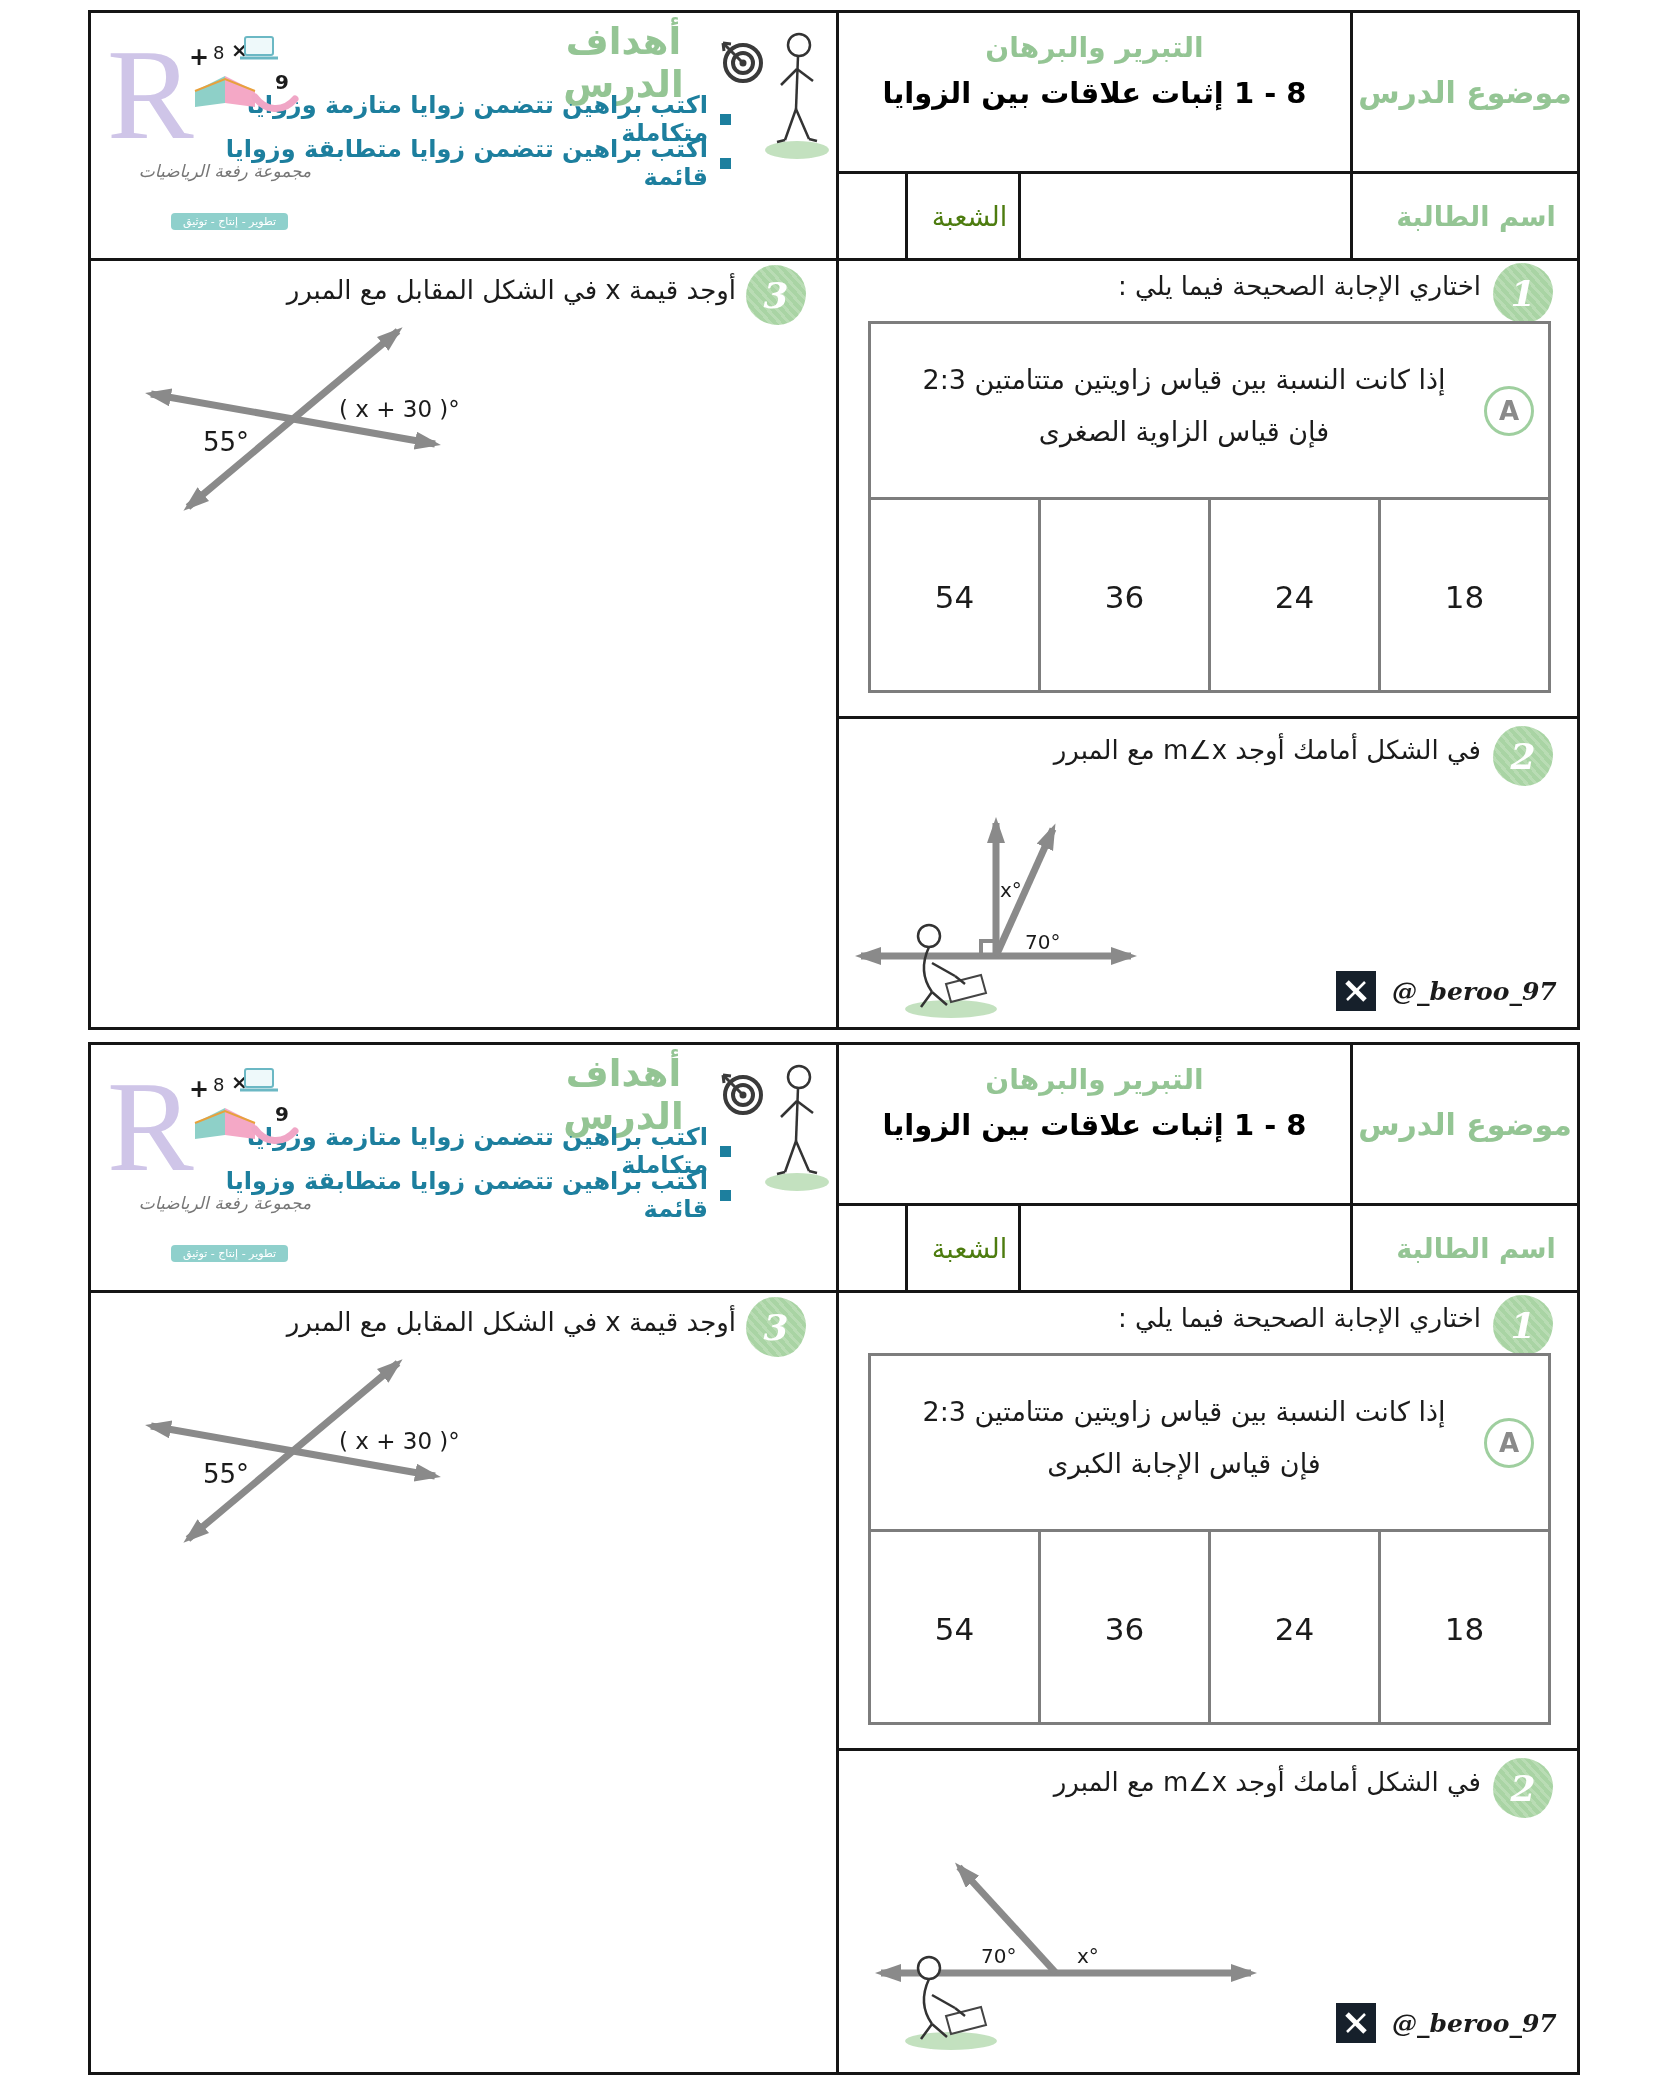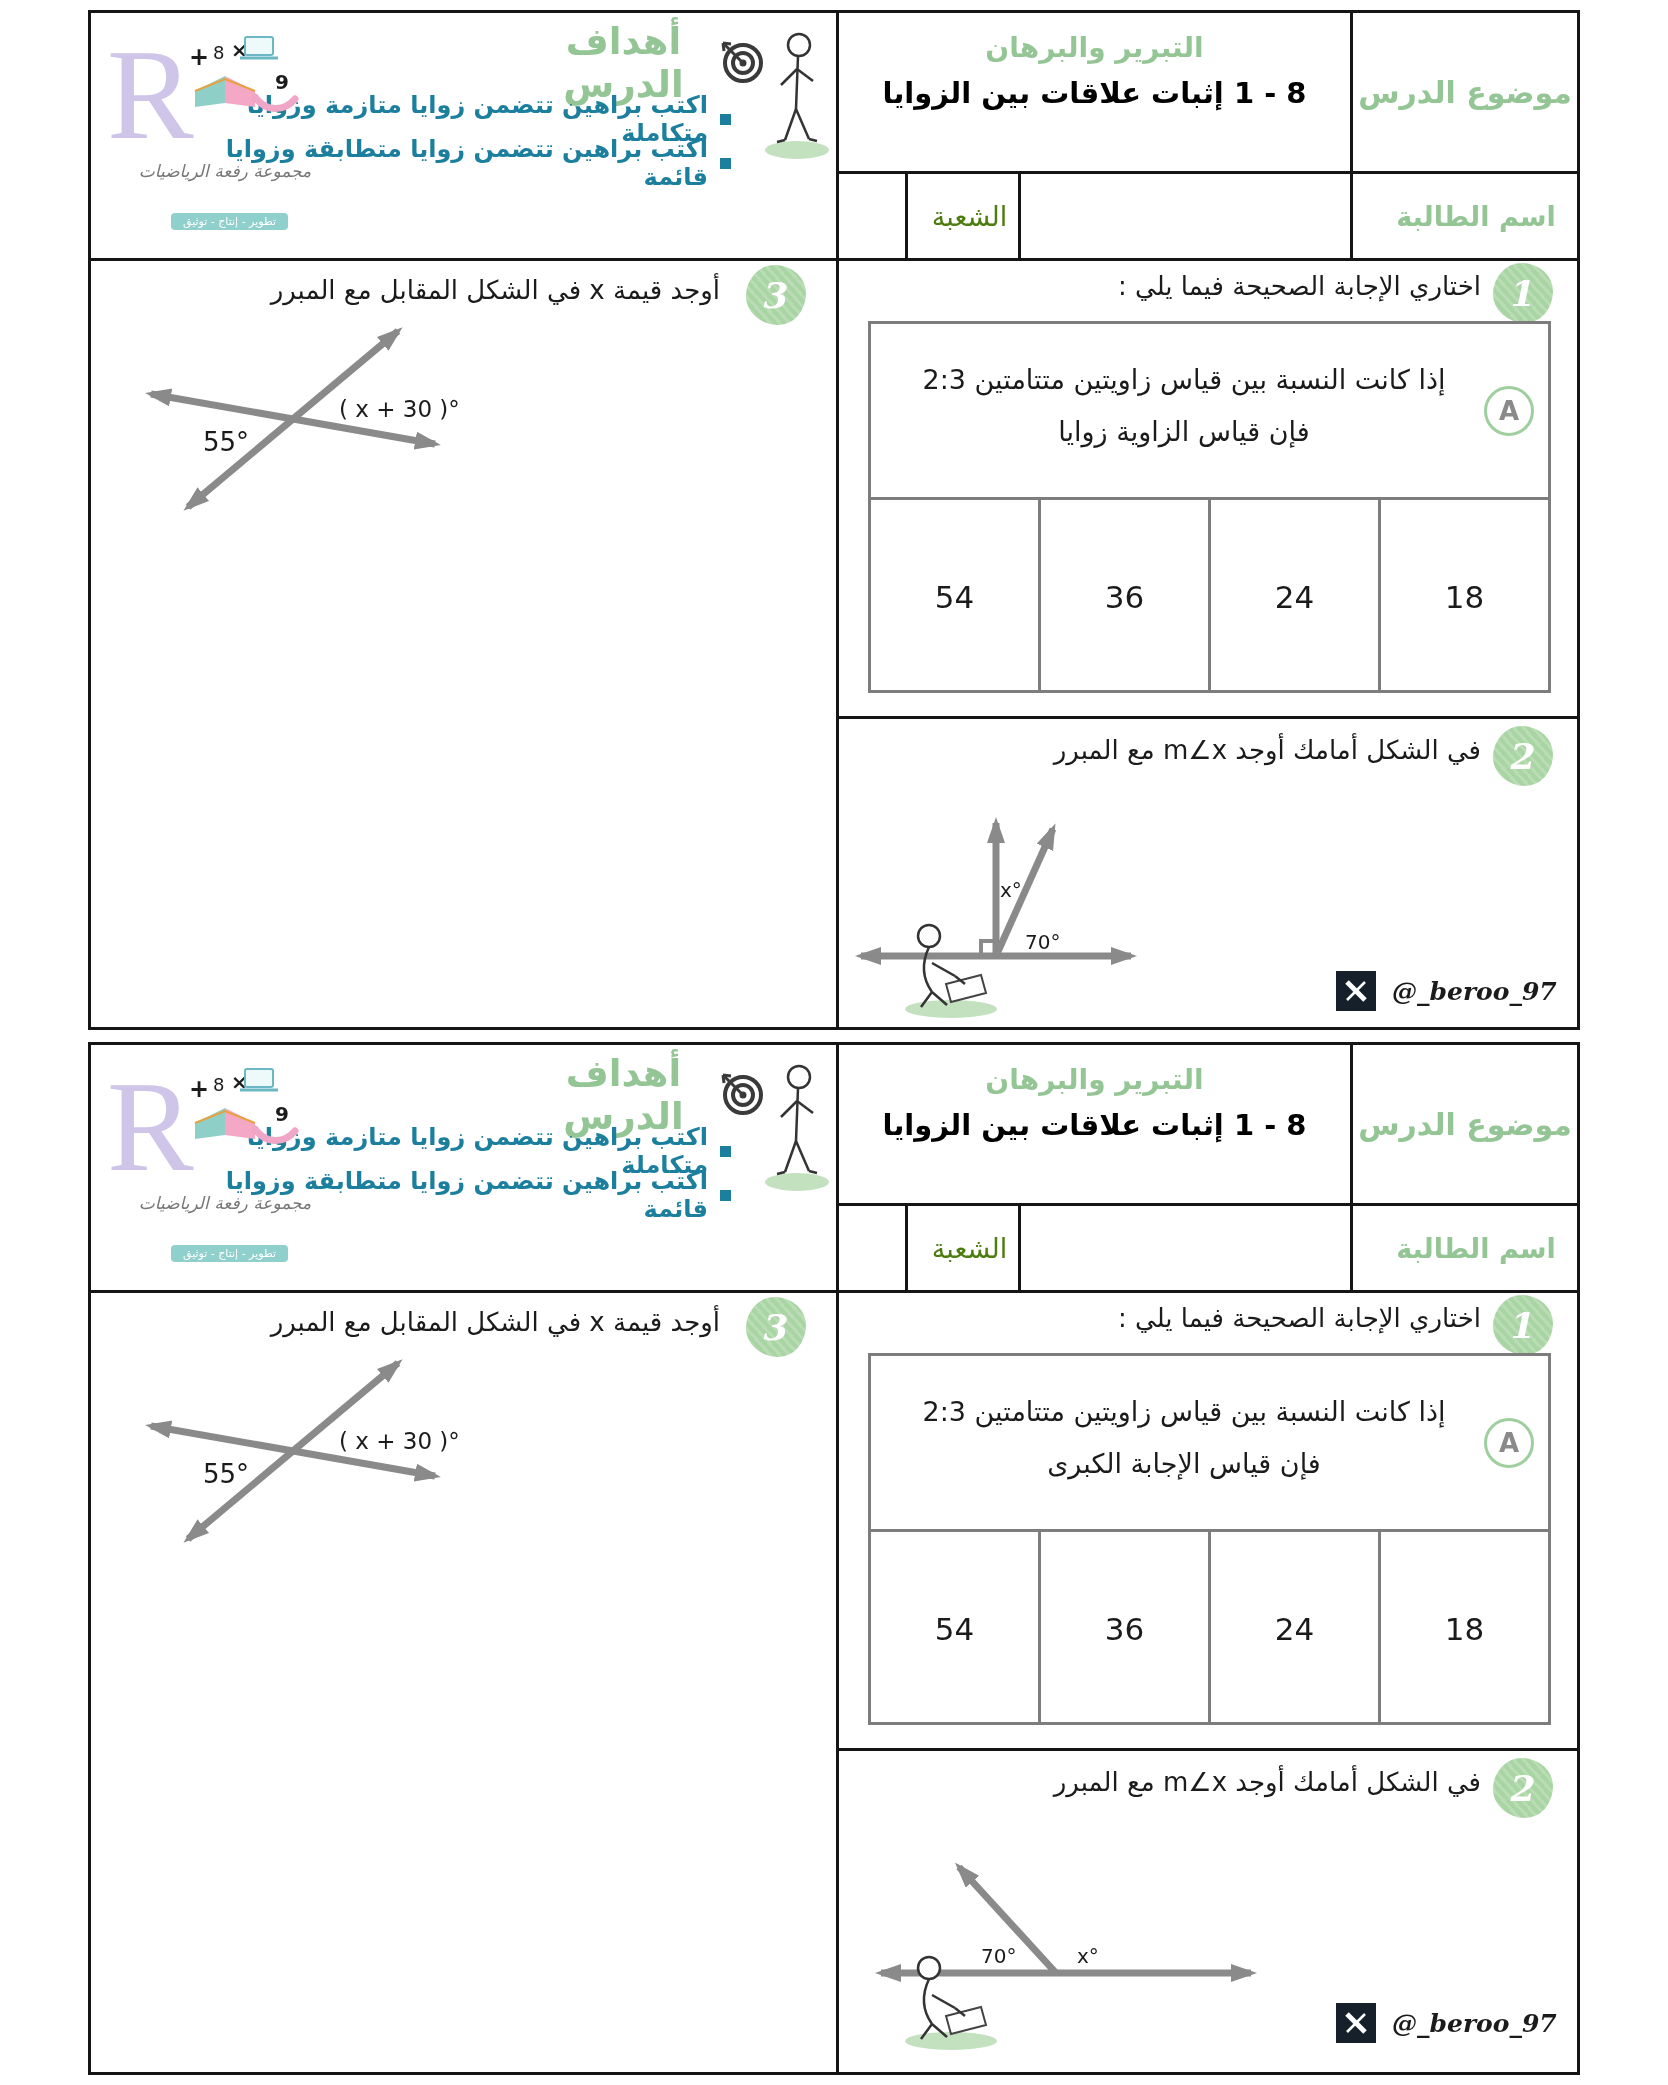--- a/index.html
+++ b/index.html
@@ -53,21 +53,21 @@
     font-size:11px;padding:2px 12px;border-radius:4px;}
 
   
   .badge{position:absolute;width:60px;height:60px;border-radius:48% 52% 46% 54%/52% 47% 53% 48%;
     background:repeating-linear-gradient(48deg,#a9d4a4,#a9d4a4 4px,#b9dcb4 4px,#b9dcb4 7px);
     color:#fff;display:flex;align-items:center;justify-content:center;
     font-size:36px;font-weight:bold;font-style:italic;font-family:"DejaVu Serif",serif;}
 
   
   .q3-badge{left:655px;top:252px;}
-  .q3-text{position:absolute;left:134px;top:262px;width:495px;direction:rtl;text-align:right;
+  .q3-text{position:absolute;left:150px;top:262px;width:495px;direction:rtl;text-align:right;
     font-size:26px;}
   .q3-fig{position:absolute;left:12px;top:292px;}
 
   
   .q1-badge{left:1402px;top:250px;}
   .q1-text{position:absolute;left:900px;top:258px;width:490px;direction:rtl;text-align:right;
     font-size:26px;}
   .choice-box{position:absolute;left:777px;top:308px;width:683px;height:372px;
     border:3px solid #7d7d7d;box-sizing:border-box;}
   .stmt-row{position:relative;height:176px;border-bottom:3px solid #7d7d7d;box-sizing:border-box;}
@@ -166,21 +166,21 @@
   </div>
 
   <div class="badge q1-badge">1</div>
   <div class="q1-text">اختاري الإجابة الصحيحة فيما يلي :</div>
 
   <div class="choice-box">
     <div class="stmt-row">
       <div class="a-circle">A</div>
       <div class="stmt-text">
         <div>إذا كانت النسبة بين قياس زاويتين متتامتين 2:3</div>
-        <div>فإن قياس الزاوية زوايا</div>
+        <div>فإن قياس الزاوية الصغرى</div>
       </div>
     </div>
     <div class="ans-row">
       <div class="ans-cell">54</div>
       <div class="ans-cell">36</div>
       <div class="ans-cell">24</div>
       <div class="ans-cell">18</div>
     </div>
   </div>
 

